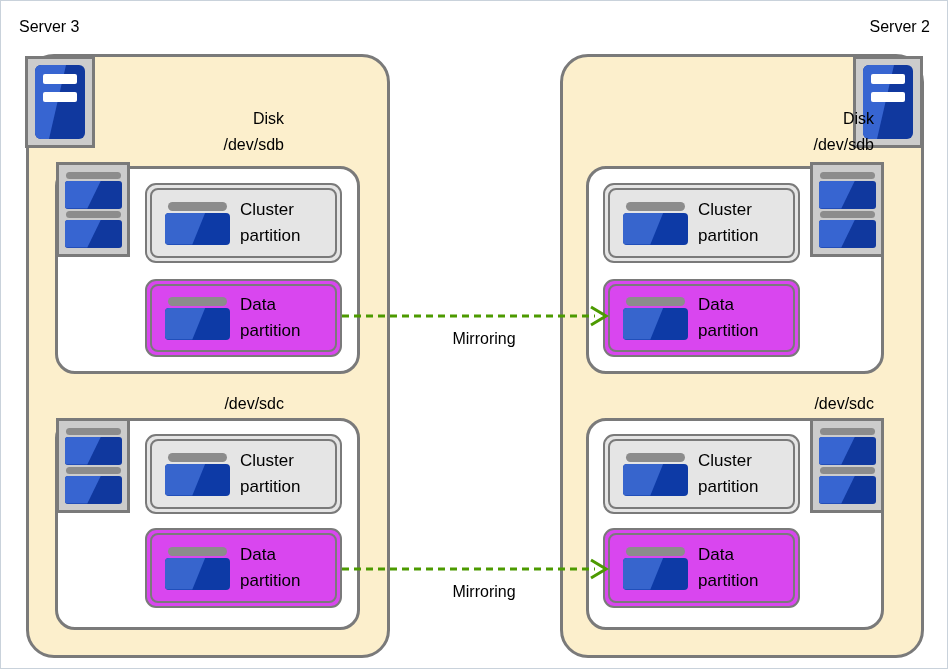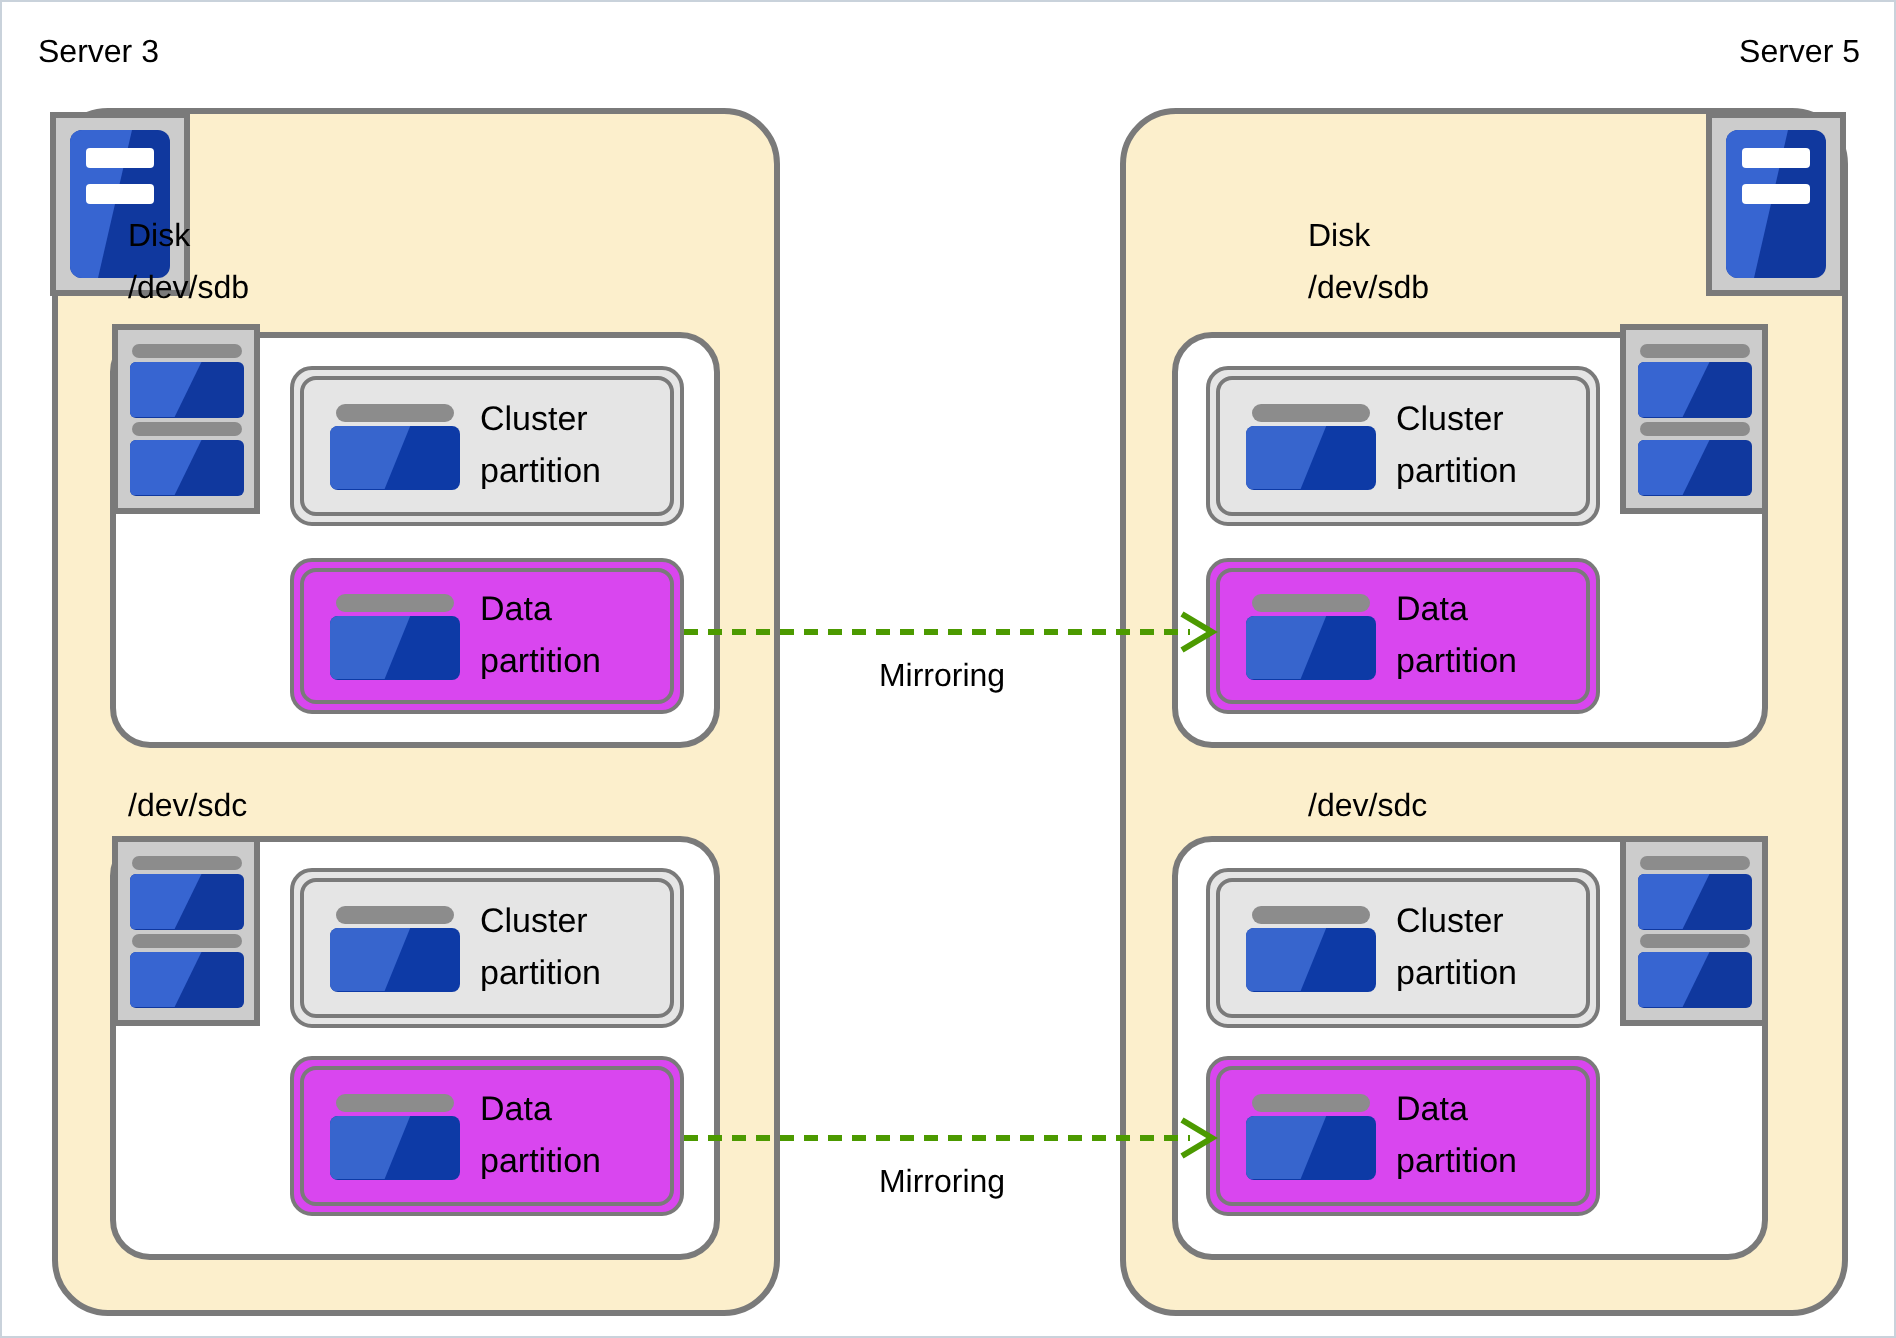--- a/index.html
+++ b/index.html
@@ -10,21 +10,21 @@
     font-family:"Liberation Sans",sans-serif;color:#000;
   }
   .abs{position:absolute;}
   .server-label{font-size:16px;line-height:20px;}
   .server-container{
     background:#fcefcc;border:3px solid #7a7a7a;border-radius:28px;
   }
   .disk-box{
     background:#ffffff;border:3px solid #7a7a7a;border-radius:20px;
   }
-  .disk-title{font-size:16px;line-height:26px;text-align:left;}
+  .disk-title{font-size:16px;line-height:26px;text-align:right;}
   
   .icon-frame{
     background:#cccccc;border:3px solid #7a7a7a;
     display:flex;align-items:center;justify-content:center;
   }
   .tower{
     position:relative;width:50px;height:74px;border-radius:6px;
     background:#10389e;overflow:hidden;
   }
   .tower::before{
@@ -58,29 +58,29 @@
   .disk-icon .lid{width:59px;height:9px;background:#8c8c8c;border-radius:5px;margin:0 auto 2px auto;}
   .disk-icon .platter{
     position:relative;width:65px;height:32px;border-radius:4px;
     background:#0d3aa6;overflow:hidden;
   }
   .disk-icon .platter::before{
     content:"";position:absolute;inset:0;background:#3765cd;
     clip-path:polygon(0 0,62% 0,42% 100%,0 100%);
   }
   .partition-label{font-size:17px;line-height:26px;}
-  .mirror-label{font-size:16px;text-align:center;}
+  .mirror-label{font-size:16px;text-align:center;margin-left:13px;}
 </style>
 </head>
 <body>
 
 <div class="canvas">
 
   <div class="abs server-label" style="left:18px;top:16px;">Server 3</div>
-  <div class="abs server-label" style="right:17px;top:16px;text-align:right;">Server 5</div>
+  <div class="abs server-label" style="right:17px;top:16px;text-align:right;">Server 2</div>
 
   <div class="abs server-container" style="left:25px;top:53px;width:364px;height:604px;"></div>
 
   <div class="abs icon-frame" style="left:24px;top:55px;width:70px;height:92px;">
     <div class="tower">
       <div class="bar b1"></div>
       <div class="bar b2"></div>
     </div>
   </div>
 

